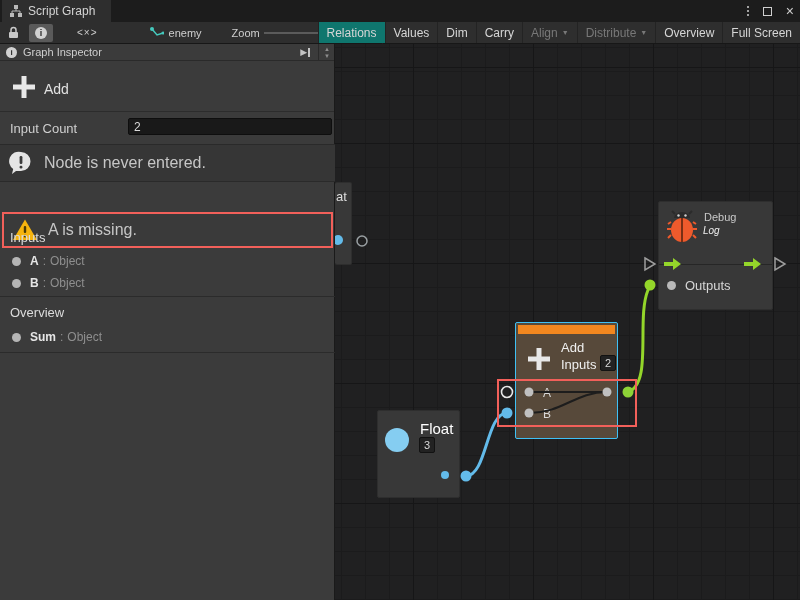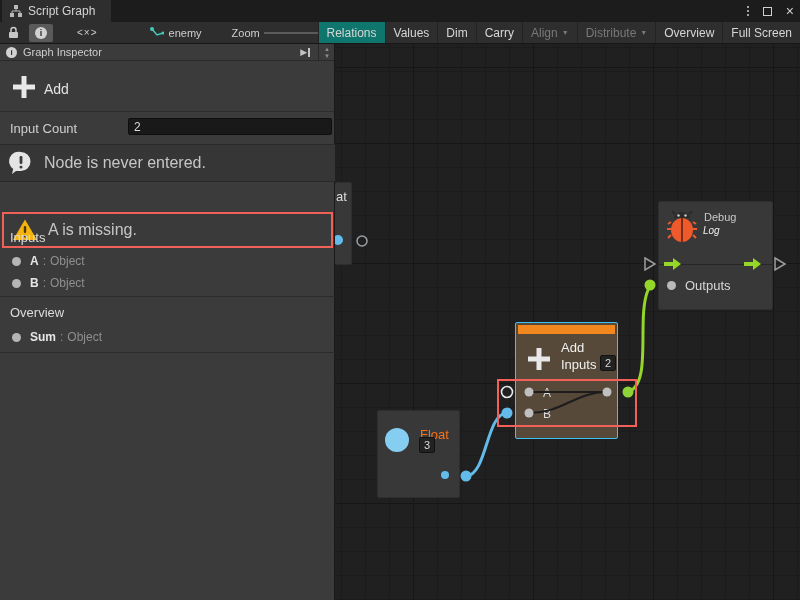--- a/index.html
+++ b/index.html
@@ -76,21 +76,21 @@
             repeating-linear-gradient(to right,#161617 0 1px,transparent 1px 120px),
             repeating-linear-gradient(to bottom,#161617 0 1px,transparent 1px 120px),
             repeating-linear-gradient(to right,#1b1b1c 0 1px,transparent 1px 24px),
             repeating-linear-gradient(to bottom,#1b1b1c 0 1px,transparent 1px 24px);
           background-position:78px 0,0 99px,6px 0,0 3px;overflow:hidden;}
   .node{position:absolute;background:#383838;border:1px solid #2e2e2e;border-radius:2px;z-index:1;}
   .node-hidden{left:0;top:138px;width:17px;height:83px;border-left:none;overflow:hidden;}
   .hid-title{position:absolute;left:1px;top:6px;font-size:13px;color:#dedede;white-space:nowrap;}
   .node-float{left:42px;top:366px;width:83px;height:88px;}
   .float-circ{position:absolute;left:7px;top:17px;width:24px;height:24px;border-radius:50%;background:#85cdf1;}
-  .float-title{position:absolute;left:42px;top:16px;font-size:13px;color:#f97316;}
+  .float-title{position:absolute;left:42px;top:9px;font-size:15px;color:#ffffff;}
   .badge{position:absolute;background:#222;border:1px solid #121212;border-radius:2px;color:#d8d8d8;
          font-size:11px;display:flex;align-items:center;justify-content:center;}
   .float-badge{left:41px;top:26px;width:16px;height:16px;}
   .node-add{left:180px;top:278px;width:103px;height:117px;background:#57493a;border:1px solid #3fc1f5;border-radius:2px;z-index:2;}
   .add-hdr{position:absolute;left:2px;top:2px;right:2px;height:9px;background:#f2871f;}
   .add-plus{position:absolute;left:9px;top:22px;}
   .add-t1{position:absolute;left:45px;top:17px;font-size:13px;color:#f0f0f0;}
   .add-t2{position:absolute;left:45px;top:34px;font-size:13px;color:#f0f0f0;}
   .add-badge{left:84px;top:32px;width:16px;height:16px;}
   .portlabel{position:absolute;font-size:12px;color:#d8d8d8;}

